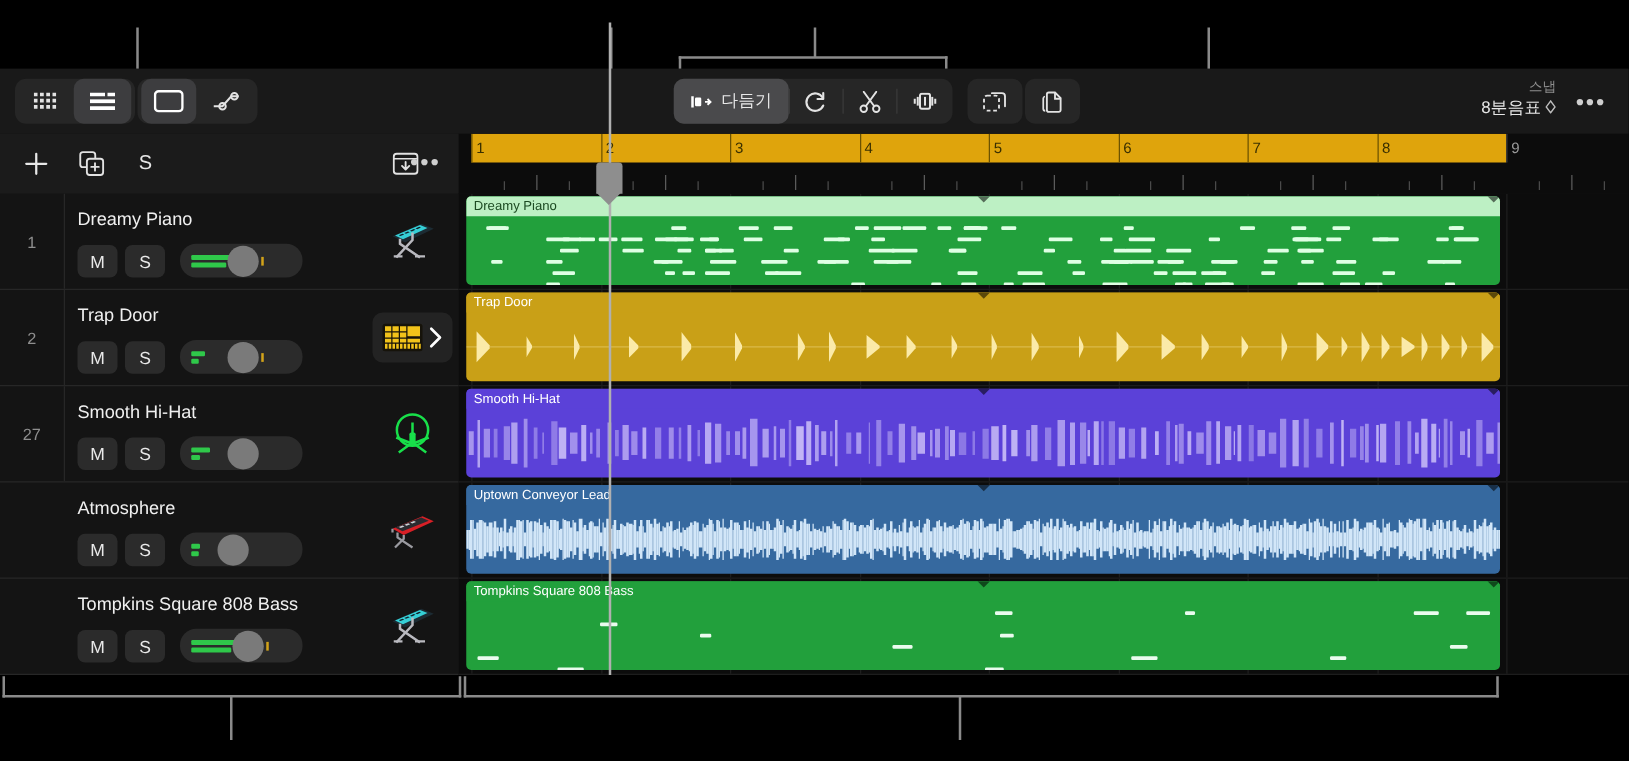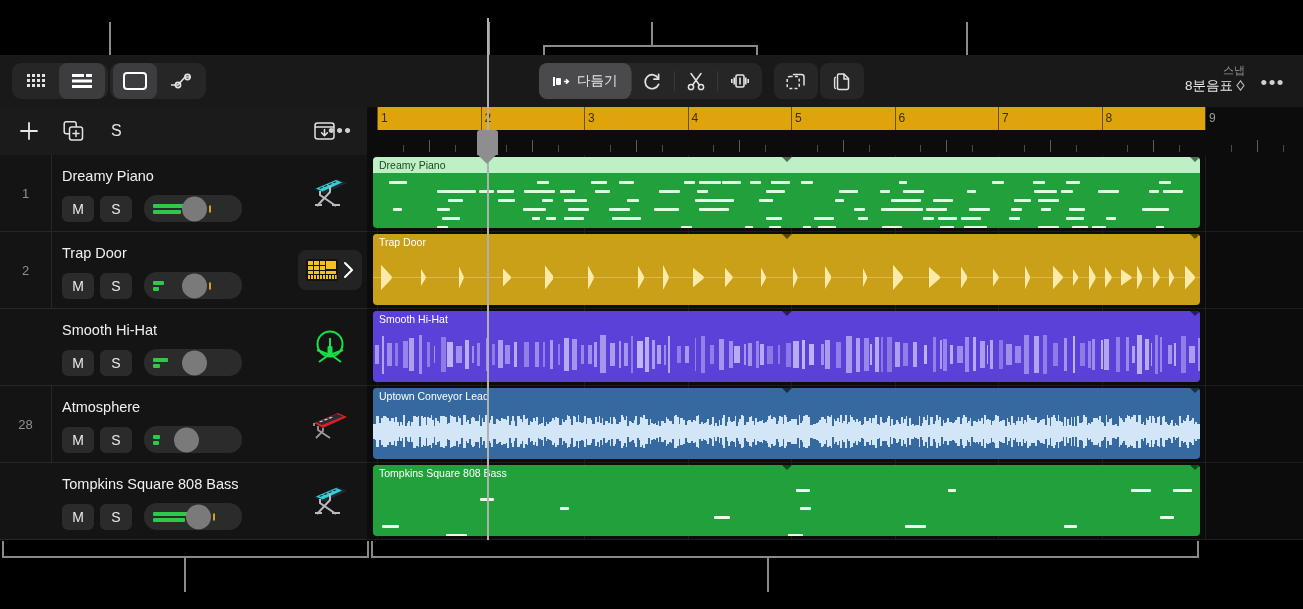--- a/index.html
+++ b/index.html
@@ -304,20 +304,21 @@
                   <rect x="30" y="19" width="1.6" height="4"></rect>
       </g>
     </svg>
                <svg width="11" height="18" viewBox="0 0 11 18">
                 <path d="M2 2 L9 9 L2 16" fill="none" stroke="#ffffff" stroke-width="2.1" stroke-linecap="round" stroke-linejoin="round"></path>
               </svg>
              </div>
      </div>
         </div>
         <div class="trow">
+          <div class="tnum">27</div>
      <div class="tname">Smooth Hi-Hat</div>
      <div class="msrow">
        <div class="ms">M</div>
        <div class="ms">S</div>
        <div class="pan">
          <div class="meter" style="width:15px;top:9px;"></div>
          <div class="meter m2" style="width:7px;top:15px;"></div>
 
          <div class="knob" style="left:38px;"></div>
        </div>
@@ -326,21 +327,20 @@
        <svg width="38" height="38" viewBox="0 0 38 38">
       <circle cx="19" cy="16" r="12.5" fill="none" stroke="#18e04a" stroke-width="2"></circle>
       <path d="M6 22 L19 27 L32 22" fill="none" stroke="#18e04a" stroke-width="2.2"></path>
       <path d="M19 10 L19 27" stroke="#18e04a" stroke-width="2"></path>
       <path d="M8 34 L19 26 L30 34" fill="none" stroke="#18e04a" stroke-width="2"></path>
       <rect x="16.5" y="18" width="5" height="9" rx="1.4" fill="#18e04a"></rect>
     </svg>
      </div>
         </div>
         <div class="trow">
-          <div class="tnum">28</div>
      <div class="tname">Atmosphere</div>
      <div class="msrow">
        <div class="ms">M</div>
        <div class="ms">S</div>
        <div class="pan">
          <div class="meter" style="width:7px;top:9px;"></div>
          <div class="meter m2" style="width:6px;top:15px;"></div>
 
          <div class="knob" style="left:30px;"></div>
        </div>

